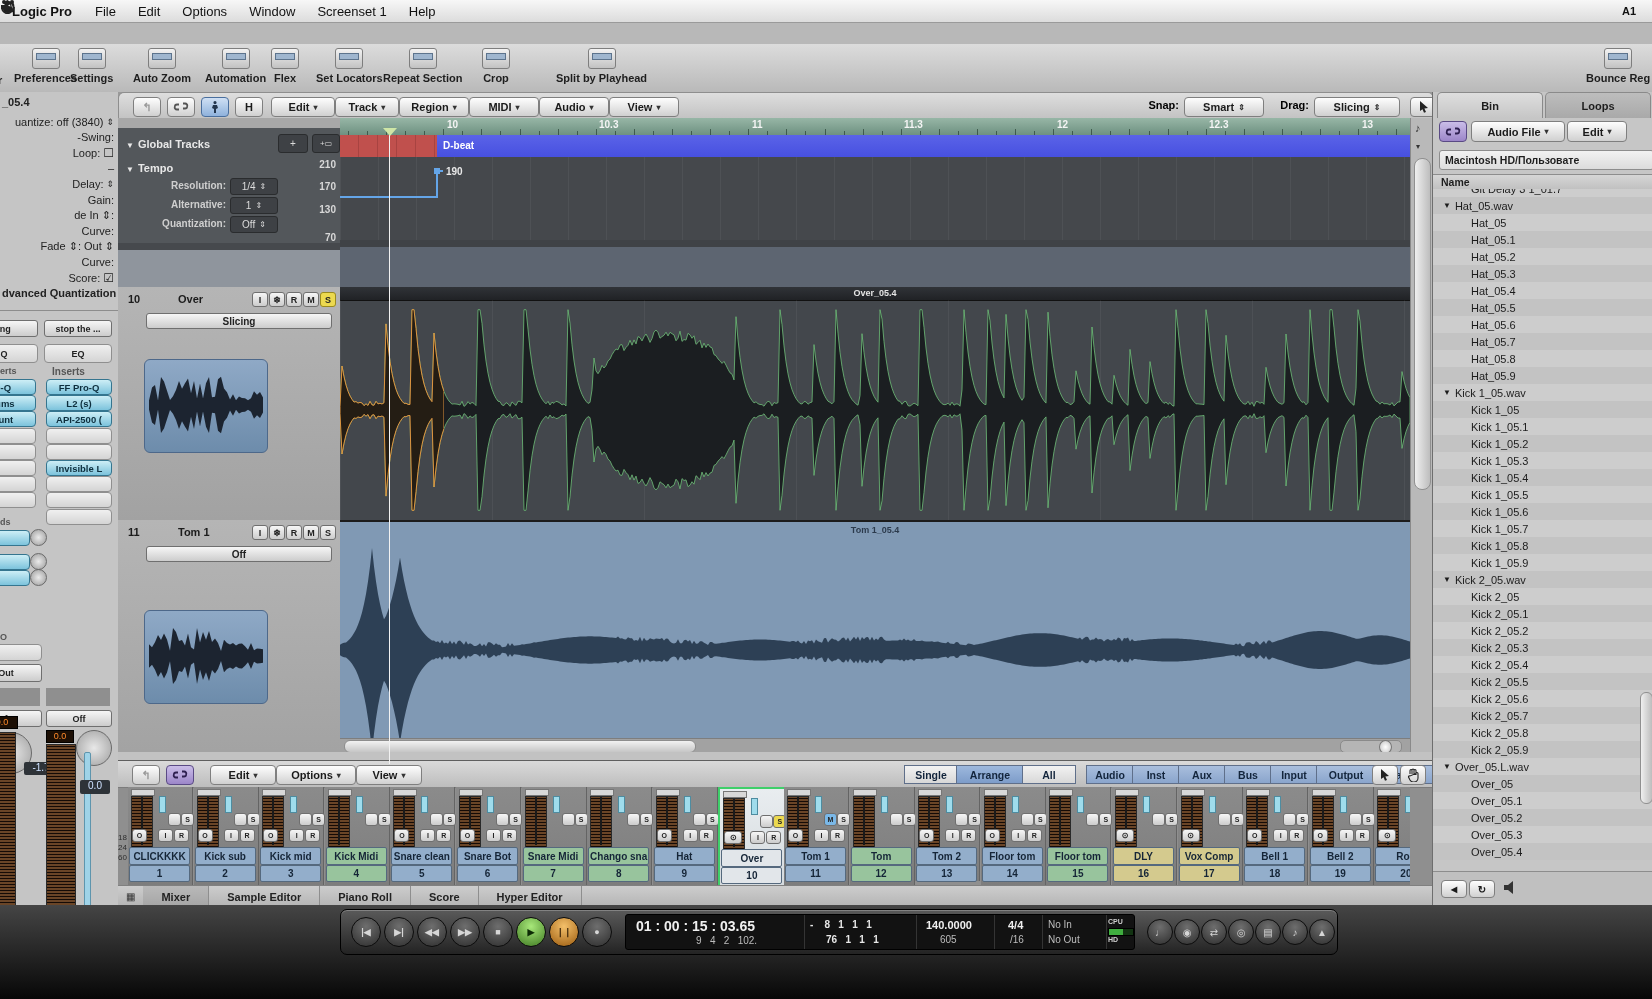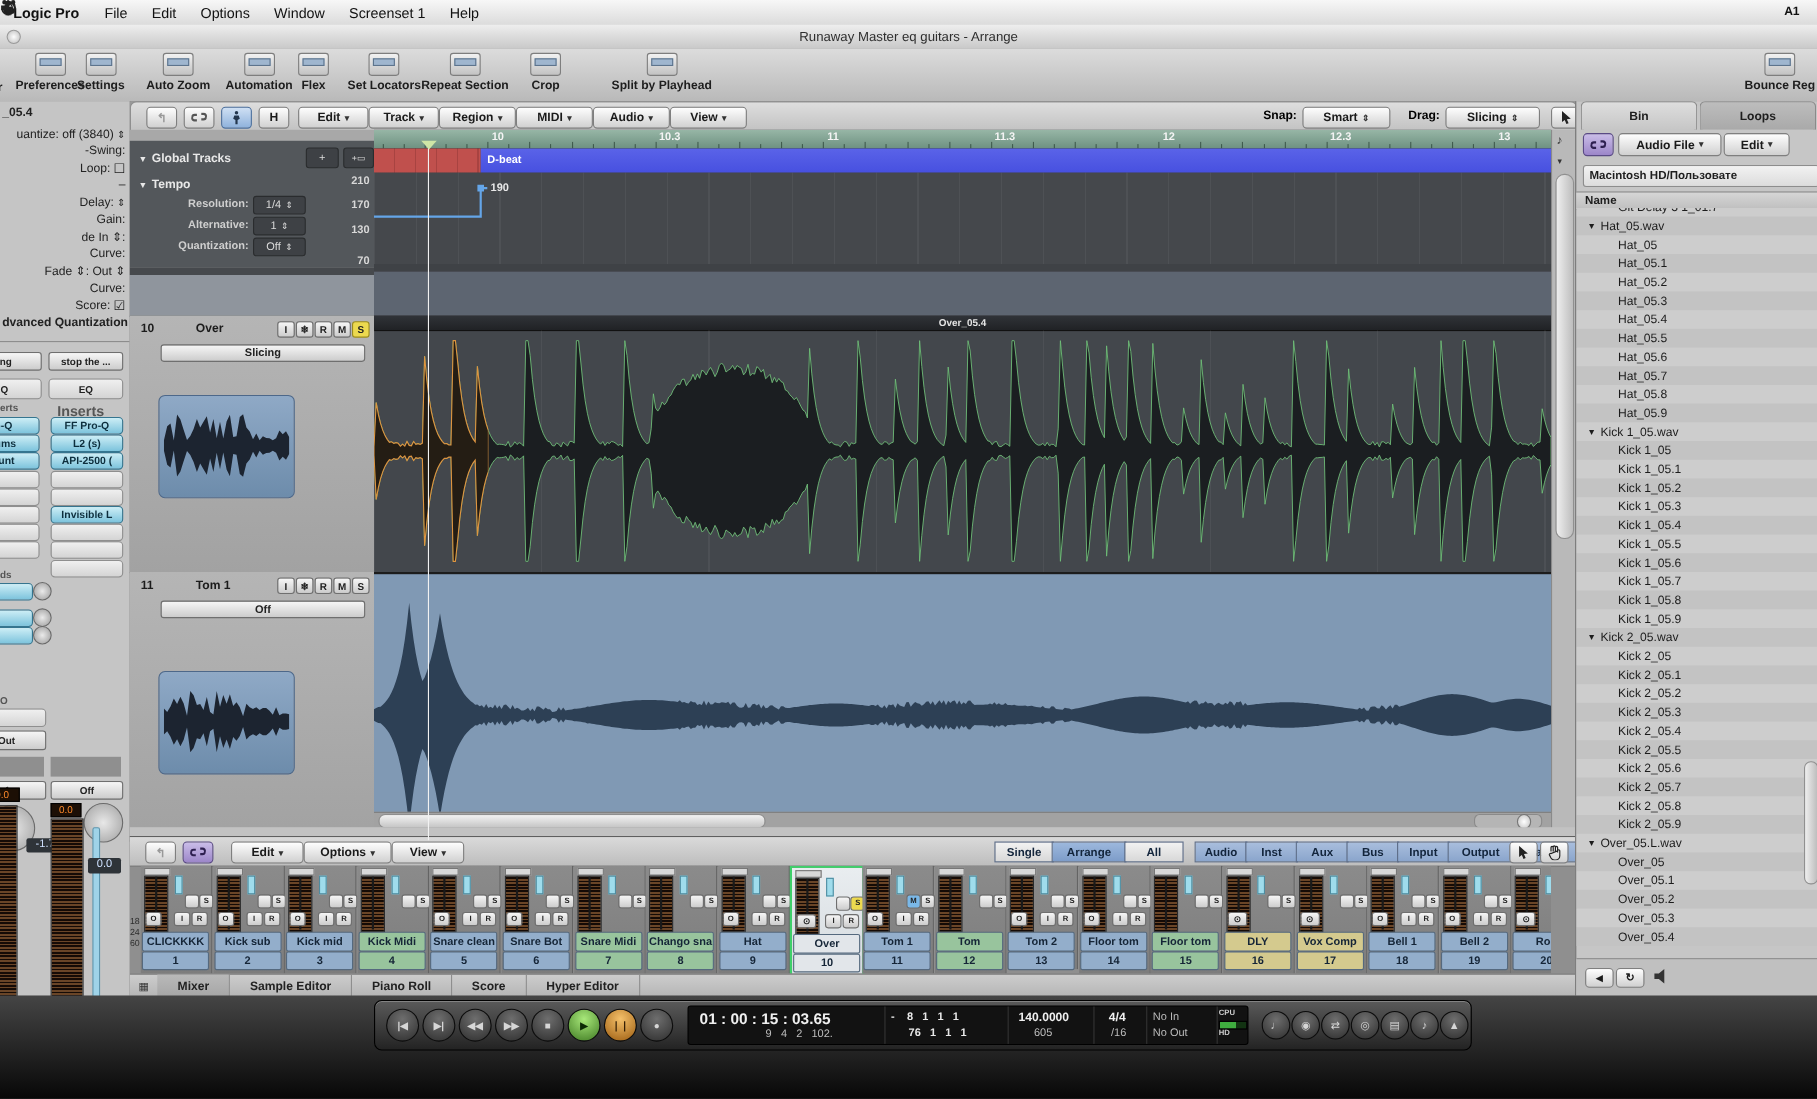--- a/index.html
+++ b/index.html
@@ -102,24 +102,20 @@
         <svg width="15" height="15" class="abs" style="left: 0px; top: 0px;">
           <path d="M7.5 1a6.5 6.5 0 1 1-6.4 7.7l1.6-.3A5 5 0 1 0 7.5 2.6V5L4 2.5 7.5 0z" fill="#222"></path>
           <path d="M7.2 4.5h1v3.4l2.4 1.4-.5.9-2.9-1.7z" fill="#222"></path>
         </svg>
         <svg width="17" height="14" class="abs" style="left: 0px; top: 0px;">
           <path d="M1 5h3l4-4v12L4 9H1z" fill="#222"></path>
           <path d="M10 4c1.5 1.5 1.5 4.5 0 6M12 2c2.5 2.5 2.5 7.5 0 10" fill="none" stroke="#222" stroke-width="1.3"></path>
         </svg>
       </div>
     </div>
-  <div id="titlebar" class="abs" style="left:0;top:22px;width:1652px;height:22px">
-    <span class="proxy"></span>
-    <span>Runaway Master eq guitars - Arrange</span>
-  </div>
   <div id="toolbar" class="abs" style="left:0;top:44px;width:1652px;height:48px">
       <div class="tbitem abs" style="left: -2px; top: 30px;">r</div>
       <div class="tbitem" style="left: 14px;">
         <div class="tbicon">
           <div class=""></div>
           <i></i>
         </div>
         <div>Preferences</div>
       </div>
       <div class="tbitem" style="left: 70px;">
@@ -250,21 +246,21 @@
       <div class="slot abs" style="left: -30px; top: 552px; width: 70px; height: 15px;"></div>
       <div class="tinybtn abs" style="left: -30px; top: 572px; width: 70px; height: 16px;">Out</div>
       <div class="abs" style="left: -30px; top: 596px; width: 70px; height: 18px; background: rgb(143, 143, 143);"></div>
       <div class="tinybtn abs" style="left: -30px; top: 618px; width: 70px; height: 15px;">f</div>
       <div class="abs" style="left: -10px; top: 640px; width: 40px; height: 40px; border-radius: 50%; background: radial-gradient(rgb(232, 232, 232), rgb(159, 159, 159)); border: 1px solid rgb(106, 106, 106);"></div>
       <div class="abs" style="left: -14px; top: 624px; width: 30px; height: 11px; background: rgb(28, 15, 5); color: rgb(255, 138, 42); font-size: 9px; text-align: center; border: 1px solid rgb(0, 0, 0);">0.0</div>
       <div class="abs" style="left: 24px; top: 670px; width: 34px; height: 13px; background: rgb(46, 51, 56); color: rgb(207, 226, 255); font-size: 10px; text-align: center; border-radius: 2px;">-1.7</div>
       <div class="meter abs" style="left: -20px; top: 640px; width: 34px; height: 230px;"></div>
       <div class="tinybtn abs" style="left: 44px; top: 228px; width: 66px; height: 15px;">stop the ...</div>
       <div class="slot tinybtn abs" style="left: 44px; top: 252px; width: 66px; height: 17px;">EQ</div>
-      <div class="abs" style="left: 52px; top: 274px; width: 50px; height: 10px; font-size: 13px; font-weight: bold; color: rgb(85, 85, 85);">Inserts</div>
+      <div class="abs" style="left: 52px; top: 274px; width: 50px; height: 10px; font-size: 10px; font-weight: bold; color: rgb(85, 85, 85);">Inserts</div>
       <div class="cyan abs" style="left: 46px; top: 287px; width: 64px; height: 14px;">FF Pro-Q</div>
       <div class="cyan abs" style="left: 46px; top: 303.2px; width: 64px; height: 14px;">L2 (s)</div>
       <div class="cyan abs" style="left: 46px; top: 319.4px; width: 64px; height: 14px;">API-2500 (</div>
       <div class="slot abs" style="left: 46px; top: 335.6px; width: 64px; height: 14px;"></div>
       <div class="slot abs" style="left: 46px; top: 351.8px; width: 64px; height: 14px;"></div>
       <div class="cyan abs" style="left: 46px; top: 368px; width: 64px; height: 14px;">Invisible L</div>
       <div class="slot abs" style="left: 46px; top: 384.2px; width: 64px; height: 14px;"></div>
       <div class="slot abs" style="left: 46px; top: 400.4px; width: 64px; height: 14px;"></div>
       <div class="slot abs" style="left: 46px; top: 416.6px; width: 64px; height: 14px;"></div>
       <div class="abs" style="left: 46px; top: 596px; width: 64px; height: 18px; background: rgb(143, 143, 143);"></div>
@@ -489,20 +485,21 @@
           <div class="abs" style="left: 0px; top: 0px; width: 1070px; height: 13px; background: linear-gradient(rgb(48, 51, 56), rgb(32, 34, 37)); color: rgb(228, 228, 228); font-size: 9px; font-weight: bold; text-align: center; line-height: 13px; border-bottom: 1px solid rgb(17, 17, 17);">Over_05.4</div>
           <div class="abs" style="left: 0px; top: 13px; width: 1070px; height: 220px; background: repeating-linear-gradient(to right, rgba(255, 255, 255, 0.05) 0px, rgba(255, 255, 255, 0.05) 1px, transparent 1px, transparent 152px);"></div>
           <svg width="1070" height="220" class="abs" style="left: 0px; top: 13px;">
             <path d="M0 110L0 106.4L2 66.0L4 76.9L6 85.1L8 91.3L10 96.0L12 99.4L14 102.1L16 101.6L18 103.1L20 102.4L22 103.0L24 105.7L26 103.8L28 105.5L30 101.3L32 104.9L34 105.3L36 101.3L38 103.9L40 103.3L42 104.0L44 102.8L46 23.9L48 45.3L50 61.4L52 73.5L54 82.5L56 89.4L58 94.5L60 98.3L62 101.2L64 103.4L66 103.3L68 104.4L70 104.5L72 9.7L74 9.7L76 28.4L78 48.7L80 63.9L82 75.4L84 84.0L86 90.4L88 95.3L90 99.0L92 101.7L94 33.0L96 52.1L98 66.5L100 77.3L102 85.4L104 91.5L106 96.1L108 99.6L110 102.2L112 104.1L114 103.8L116 104.0L118 104.3L120 105.0L122 101.3L124 106.4L126 104.8L128 101.6L130 104.1L132 102.4L134 103.4L136 105.6L138 9.7L140 9.7L142 23.4L144 44.9L146 61.1L148 73.2L150 82.4L152 89.2L154 94.4L156 98.3L158 101.2L160 101.7L162 105.0L164 105.5L166 102.6L168 103.8L170 106.3L172 101.9L174 103.8L176 105.4L178 101.3L180 101.3L182 102.8L184 9.7L186 9.7L188 29.1L190 49.2L192 64.3L194 75.7L196 84.2L198 90.6L200 95.4L202 99.1L204 101.8L206 103.8L208 101.4L210 105.0L212 102.2L214 103.3L216 101.3L218 101.9L220 103.1L222 104.9L224 103.9L226 106.0L228 9.7L230 23.2L232 44.8L234 61.0L236 73.2L238 82.3L240 89.2L242 94.4L244 98.3L246 101.2L248 103.4L250 102.4L252 89.8L254 58.0L256 70.9L258 73.7L260 70.5L262 65.4L264 68.0L266 65.6L268 60.9L270 59.1L272 54.7L274 51.5L276 49.0L278 49.8L280 45.0L282 44.6L284 50.6L286 47.4L288 45.3L290 40.3L292 45.2L294 39.9L296 43.9L298 36.6L300 37.6L302 40.9L304 36.8L306 34.0L308 37.7L310 42.4L312 38.6L314 32.1L316 30.0L318 32.4L320 38.2L322 36.6L324 35.3L326 32.2L328 35.9L330 32.3L332 33.7L334 34.9L336 40.8L338 38.2L340 31.2L342 41.4L344 39.5L346 40.1L348 33.3L350 34.9L352 38.3L354 35.8L356 44.3L358 42.5L360 40.3L362 47.9L364 43.1L366 47.4L368 44.0L370 46.9L372 47.8L374 54.6L376 55.6L378 58.9L380 60.8L382 63.4L384 61.4L386 65.1L388 69.2L390 72.8L392 74.2L394 79.9L396 16.7L398 39.9L400 57.3L402 70.4L404 80.2L406 87.6L408 93.2L410 97.4L412 100.5L414 102.9L416 101.8L418 103.7L420 104.5L422 104.6L424 106.2L426 103.2L428 101.3L430 102.1L432 105.8L434 102.5L436 103.4L438 102.7L440 9.7L442 24.7L444 45.9L446 61.8L448 73.8L450 82.8L452 89.6L454 94.6L456 98.5L458 101.3L460 103.5L462 104.0L464 101.6L466 101.8L468 104.2L470 102.7L472 102.0L474 44.6L476 60.9L478 73.1L480 82.3L482 89.2L484 94.3L486 98.2L488 101.2L490 102.3L492 103.8L494 101.5L496 9.7L498 33.2L500 52.3L502 66.6L504 77.4L506 85.5L508 91.6L510 96.2L512 99.6L514 101.8L516 103.9L518 105.2L520 95.5L522 33.7L524 52.7L526 66.9L528 77.6L530 85.7L532 91.7L534 96.3L536 99.7L538 102.2L540 9.7L542 19.1L544 41.7L546 58.7L548 71.4L550 81.0L552 88.2L554 93.6L556 97.7L558 100.8L560 101.3L562 104.3L564 101.8L566 101.3L568 105.6L570 106.1L572 104.6L574 103.2L576 104.1L578 105.7L580 9.7L582 9.7L584 27.5L586 48.0L588 63.4L590 75.0L592 83.7L594 90.2L596 95.1L598 98.8L600 101.6L602 103.7L604 104.7L606 104.5L608 103.1L610 105.3L612 102.1L614 105.2L616 103.9L618 104.1L620 106.2L622 89.9L624 9.7L626 32.8L628 52.0L630 66.4L632 77.2L634 85.4L636 91.5L638 96.1L640 99.5L642 102.1L644 104.1L646 104.6L648 9.7L650 20.8L652 43.0L654 59.6L656 72.1L658 81.5L660 88.6L662 93.9L664 97.9L666 14.4L668 38.1L670 56.0L672 69.4L674 79.5L676 87.1L678 92.8L680 97.1L682 100.3L684 97.2L686 9.7L688 19.4L690 41.9L692 58.8L694 71.6L696 81.1L698 88.3L700 93.7L702 97.7L704 100.8L706 103.1L708 12.2L710 36.5L712 54.8L714 68.5L716 78.8L718 86.6L720 92.4L722 96.8L724 100.1L726 102.5L728 102.4L730 104.6L732 104.0L734 101.6L736 70.8L738 80.5L740 87.8L742 93.4L744 97.5L746 100.6L748 102.9L750 104.2L752 27.0L754 47.6L756 63.1L758 74.8L760 83.5L762 90.1L764 95.0L766 98.8L768 101.6L770 102.0L772 104.2L774 75.3L776 83.9L778 90.4L780 95.3L782 98.9L784 101.7L786 103.7L788 105.3L790 49.4L792 64.4L794 75.8L796 84.3L798 90.7L800 95.5L802 99.1L804 101.8L806 103.6L808 102.5L810 61.6L812 73.6L814 82.7L816 89.5L818 94.6L820 98.4L822 101.3L824 103.4L826 102.0L828 104.4L830 102.6L832 105.3L834 106.2L836 9.7L838 28.6L840 48.8L842 64.0L844 75.5L846 84.0L848 90.5L850 95.3L852 99.0L854 101.7L856 103.8L858 103.8L860 104.1L862 104.2L864 104.6L866 9.7L868 23.6L870 45.1L872 61.2L874 73.3L876 82.4L878 89.3L880 94.4L882 98.3L884 101.2L886 35.3L888 53.9L890 67.8L892 78.3L894 86.2L896 92.1L898 96.6L900 99.9L902 102.4L904 104.0L906 104.1L908 101.3L910 104.7L912 102.2L914 106.3L916 101.6L918 101.7L920 103.3L922 102.1L924 104.3L926 67.3L928 77.9L930 85.9L932 91.9L934 96.4L936 99.8L938 102.3L940 103.4L942 104.3L944 102.7L946 34.0L948 52.9L950 67.1L952 77.7L954 85.8L956 91.8L958 96.3L960 99.7L962 102.3L964 101.8L966 104.8L968 102.5L970 9.7L972 34.2L974 53.1L976 67.2L978 77.9L980 85.8L982 91.8L984 96.4L986 99.7L988 102.3L990 9.7L992 9.7L994 27.9L996 48.3L998 63.6L1000 75.2L1002 83.8L1004 90.3L1006 95.2L1008 98.9L1010 101.7L1012 103.7L1014 105.3L1016 88.3L1018 9.7L1020 21.3L1022 43.3L1024 59.9L1026 72.3L1028 81.7L1030 88.7L1032 94.0L1034 98.0L1036 101.0L1038 101.9L1040 104.2L1042 102.0L1044 103.8L1046 103.6L1048 103.9L1050 105.0L1052 102.5L1054 105.9L1056 104.0L1058 102.0L1060 101.9L1062 71.6L1064 81.1L1066 88.3L1068 93.7L1070 97.7L1070 122.3L1068 126.3L1066 131.7L1064 138.9L1062 148.4L1060 118.1L1058 118.0L1056 116.0L1054 114.1L1052 117.5L1050 115.0L1048 116.1L1046 116.4L1044 116.2L1042 118.0L1040 115.8L1038 118.1L1036 119.0L1034 122.0L1032 126.0L1030 131.3L1028 138.3L1026 147.7L1024 160.1L1022 176.7L1020 198.7L1018 210.3L1016 131.7L1014 114.7L1012 116.3L1010 118.3L1008 121.1L1006 124.8L1004 129.7L1002 136.2L1000 144.8L998 156.4L996 171.7L994 192.1L992 210.3L990 210.3L988 117.7L986 120.3L984 123.6L982 128.2L980 134.2L978 142.1L976 152.8L974 166.9L972 185.8L970 210.3L968 117.5L966 115.2L964 118.2L962 117.7L960 120.3L958 123.7L956 128.2L954 134.2L952 142.3L950 152.9L948 167.1L946 186.0L944 117.3L942 115.7L940 116.6L938 117.7L936 120.2L934 123.6L932 128.1L930 134.1L928 142.1L926 152.7L924 115.7L922 117.9L920 116.7L918 118.3L916 118.4L914 113.7L912 117.8L910 115.3L908 118.7L906 115.9L904 116.0L902 117.6L900 120.1L898 123.4L896 127.9L894 133.8L892 141.7L890 152.2L888 166.1L886 184.7L884 118.8L882 121.7L880 125.6L878 130.7L876 137.6L874 146.7L872 158.8L870 174.9L868 196.4L866 210.3L864 115.4L862 115.8L860 115.9L858 116.2L856 116.2L854 118.3L852 121.0L850 124.7L848 129.5L846 136.0L844 144.5L842 156.0L840 171.2L838 191.4L836 210.3L834 113.8L832 114.7L830 117.4L828 115.6L826 118.0L824 116.6L822 118.7L820 121.6L818 125.4L816 130.5L814 137.3L812 146.4L810 158.4L808 117.5L806 116.4L804 118.2L802 120.9L800 124.5L798 129.3L796 135.7L794 144.2L792 155.6L790 170.6L788 114.7L786 116.3L784 118.3L782 121.1L780 124.7L778 129.6L776 136.1L774 144.7L772 115.8L770 118.0L768 118.4L766 121.2L764 125.0L762 129.9L760 136.5L758 145.2L756 156.9L754 172.4L752 193.0L750 115.8L748 117.1L746 119.4L744 122.5L742 126.6L740 132.2L738 139.5L736 149.2L734 118.4L732 116.0L730 115.4L728 117.6L726 117.5L724 119.9L722 123.2L720 127.6L718 133.4L716 141.2L714 151.5L712 165.2L710 183.5L708 207.8L706 116.9L704 119.2L702 122.3L700 126.3L698 131.7L696 138.9L694 148.4L692 161.2L690 178.1L688 200.6L686 210.3L684 122.8L682 119.7L680 122.9L678 127.2L676 132.9L674 140.5L672 150.6L670 164.0L668 181.9L666 205.6L664 122.1L662 126.1L660 131.4L658 138.5L656 147.9L654 160.4L652 177.0L650 199.2L648 210.3L646 115.4L644 115.9L642 117.9L640 120.5L638 123.9L636 128.5L634 134.6L632 142.8L630 153.6L628 168.0L626 187.2L624 210.3L622 130.1L620 113.8L618 115.9L616 116.1L614 114.8L612 117.9L610 114.7L608 116.9L606 115.5L604 115.3L602 116.3L600 118.4L598 121.2L596 124.9L594 129.8L592 136.3L590 145.0L588 156.6L586 172.0L584 192.5L582 210.3L580 210.3L578 114.3L576 115.9L574 116.8L572 115.4L570 113.9L568 114.4L566 118.7L564 118.2L562 115.7L560 118.7L558 119.2L556 122.3L554 126.4L552 131.8L550 139.0L548 148.6L546 161.3L544 178.3L542 200.9L540 210.3L538 117.8L536 120.3L534 123.7L532 128.3L530 134.3L528 142.4L526 153.1L524 167.3L522 186.3L520 124.5L518 114.8L516 116.1L514 118.2L512 120.4L510 123.8L508 128.4L506 134.5L504 142.6L502 153.4L500 167.7L498 186.8L496 210.3L494 118.5L492 116.2L490 117.7L488 118.8L486 121.8L484 125.7L482 130.8L480 137.7L478 146.9L476 159.1L474 175.4L472 118.0L470 117.3L468 115.8L466 118.2L464 118.4L462 116.0L460 116.5L458 118.7L456 121.5L454 125.4L452 130.4L450 137.2L448 146.2L446 158.2L444 174.1L442 195.3L440 210.3L438 117.3L436 116.6L434 117.5L432 114.2L430 117.9L428 118.7L426 116.8L424 113.8L422 115.4L420 115.5L418 116.3L416 118.2L414 117.1L412 119.5L410 122.6L408 126.8L406 132.4L404 139.8L402 149.6L400 162.7L398 180.1L396 203.3L394 140.1L392 145.8L390 147.2L388 150.8L386 154.9L384 158.6L382 156.6L380 159.2L378 161.1L376 164.4L374 165.4L372 172.2L370 173.1L368 176.0L366 172.6L364 176.9L362 172.1L360 179.7L358 177.5L356 175.7L354 184.2L352 181.7L350 185.1L348 186.7L346 179.9L344 180.5L342 178.6L340 188.8L338 181.8L336 179.2L334 185.1L332 186.3L330 187.7L328 184.1L326 187.8L324 184.7L322 183.4L320 181.8L318 187.6L316 190.0L314 187.9L312 181.4L310 177.6L308 182.3L306 186.0L304 183.2L302 179.1L300 182.4L298 183.4L296 176.1L294 180.1L292 174.8L290 179.7L288 174.7L286 172.6L284 169.4L282 175.4L280 175.0L278 170.2L276 171.0L274 168.5L272 165.3L270 160.9L268 159.1L266 154.4L264 152.0L262 154.6L260 149.5L258 146.3L256 149.1L254 162.0L252 130.2L250 117.6L248 116.6L246 118.8L244 121.7L242 125.6L240 130.8L238 137.7L236 146.8L234 159.0L232 175.2L230 196.8L228 210.3L226 114.0L224 116.1L222 115.1L220 116.9L218 118.1L216 118.7L214 116.7L212 117.8L210 115.0L208 118.6L206 116.2L204 118.2L202 120.9L200 124.6L198 129.4L196 135.8L194 144.3L192 155.7L190 170.8L188 190.9L186 210.3L184 210.3L182 117.2L180 118.7L178 118.7L176 114.6L174 116.2L172 118.1L170 113.7L168 116.2L166 117.4L164 114.5L162 115.0L160 118.3L158 118.8L156 121.7L154 125.6L152 130.8L150 137.6L148 146.8L146 158.9L144 175.1L142 196.6L140 210.3L138 210.3L136 114.4L134 116.6L132 117.6L130 115.9L128 118.4L126 115.2L124 113.6L122 118.7L120 115.0L118 115.7L116 116.0L114 116.2L112 115.9L110 117.8L108 120.4L106 123.9L104 128.5L102 134.6L100 142.7L98 153.5L96 167.9L94 187.0L92 118.3L90 121.0L88 124.7L86 129.6L84 136.0L82 144.6L80 156.1L78 171.3L76 191.6L74 210.3L72 210.3L70 115.5L68 115.6L66 116.7L64 116.6L62 118.8L60 121.7L58 125.5L56 130.6L54 137.5L52 146.5L50 158.6L48 174.7L46 196.1L44 117.2L42 116.0L40 116.7L38 116.1L36 118.7L34 114.7L32 115.1L30 118.7L28 114.5L26 116.2L24 114.3L22 117.0L20 117.6L18 116.9L16 118.4L14 117.9L12 120.6L10 124.0L8 128.7L6 134.9L4 143.1L2 154.0L0 113.6Z" fill="#1b1e21" stroke="#6fbf79" stroke-width="0.8"></path>
           </svg>
           <svg width="104" height="220" class="abs" style="left: 0px; top: 13px;">
             <path d="M0 110L0 106.4L2 66.0L4 76.9L6 85.1L8 91.3L10 96.0L12 99.4L14 102.1L16 101.6L18 103.1L20 102.4L22 103.0L24 105.7L26 103.8L28 105.5L30 101.3L32 104.9L34 105.3L36 101.3L38 103.9L40 103.3L42 104.0L44 102.8L46 23.9L48 45.3L50 61.4L52 73.5L54 82.5L56 89.4L58 94.5L60 98.3L62 101.2L64 103.4L66 103.3L68 104.4L70 104.5L72 9.7L74 9.7L76 28.4L78 48.7L80 63.9L82 75.4L84 84.0L86 90.4L88 95.3L90 99.0L92 101.7L94 33.0L96 52.1L98 66.5L100 77.3L102 85.4L104 91.5L104 128.5L102 134.6L100 142.7L98 153.5L96 167.9L94 187.0L92 118.3L90 121.0L88 124.7L86 129.6L84 136.0L82 144.6L80 156.1L78 171.3L76 191.6L74 210.3L72 210.3L70 115.5L68 115.6L66 116.7L64 116.6L62 118.8L60 121.7L58 125.5L56 130.6L54 137.5L52 146.5L50 158.6L48 174.7L46 196.1L44 117.2L42 116.0L40 116.7L38 116.1L36 118.7L34 114.7L32 115.1L30 118.7L28 114.5L26 116.2L24 114.3L22 117.0L20 117.6L18 116.9L16 118.4L14 117.9L12 120.6L10 124.0L8 128.7L6 134.9L4 143.1L2 154.0L0 113.6Z" fill="#241d14" stroke="#de9440" stroke-width="1"></path>
           </svg>
         </div>
         <div class="abs" style="left: 0px; top: 402px; width: 1070px; height: 244px; background: rgb(128, 153, 180); border-top: 2px solid rgb(28, 28, 28);">
+          <div class="abs" style="left: 0px; top: 3px; width: 1070px; height: 12px; color: rgb(43, 58, 76); font-size: 9px; font-weight: bold; text-align: center;">Tom 1_05.4</div>
           <svg width="1070" height="224" class="abs" style="left: 0px; top: 16px;">
             <path d="M0 112L0 106.7L2 105.6L4 104.7L6 104.4L8 102.7L10 100.7L12 98.2L14 95.1L16 91.4L18 86.8L20 81.2L22 74.4L24 66.1L26 56.0L28 43.5L30 28.4L32 9.9L34 28.4L36 43.5L38 56.0L40 66.1L42 74.4L44 81.2L46 77.9L48 72.7L50 66.6L52 59.7L54 51.6L56 42.4L58 31.7L60 19.4L62 31.7L64 42.4L66 51.6L68 59.7L70 66.6L72 72.7L74 77.9L76 82.5L78 86.4L80 89.8L82 92.8L84 95.3L86 97.5L88 99.5L90 100.9L92 102.6L94 102.4L96 104.0L98 103.2L100 105.3L102 102.1L104 105.6L106 104.5L108 105.8L110 102.4L112 106.1L114 103.4L116 106.6L118 102.9L120 102.5L122 104.4L124 106.7L126 102.9L128 106.6L130 105.3L132 106.3L134 107.9L136 107.9L138 107.0L140 105.3L142 108.3L144 106.0L146 108.5L148 104.3L150 104.2L152 105.6L154 107.3L156 105.2L158 106.7L160 106.8L162 109.2L164 109.0L166 108.4L168 104.9L170 107.9L172 105.2L174 107.8L176 107.5L178 107.2L180 107.0L182 106.3L184 106.4L186 106.1L188 105.8L190 105.4L192 105.1L194 104.3L196 104.5L198 104.1L200 103.8L202 103.4L204 103.1L206 102.8L208 102.5L210 102.1L212 101.8L214 101.5L216 101.2L218 100.9L220 100.6L222 100.3L224 100.1L226 99.8L228 99.6L230 99.4L232 99.2L234 99.0L236 98.9L238 98.7L240 98.6L242 98.5L244 98.4L246 98.4L248 98.3L250 98.3L252 98.3L254 98.4L256 98.4L258 98.5L260 98.6L262 98.7L264 98.9L266 99.0L268 99.2L270 99.4L272 99.6L274 99.8L276 100.1L278 98.6L280 100.6L282 100.2L284 101.2L286 101.5L288 99.3L290 100.3L292 100.3L294 102.8L296 101.9L298 102.8L300 98.8L302 103.4L304 99.8L306 102.4L308 102.3L310 100.3L312 101.0L314 101.4L316 100.4L318 100.7L320 101.1L322 99.9L324 102.6L326 100.6L328 100.7L330 103.6L332 105.1L334 105.5L336 104.7L338 101.2L340 105.3L342 105.2L344 102.2L346 101.7L348 103.4L350 102.0L352 106.1L354 102.8L356 105.8L358 105.5L360 103.3L362 103.2L364 104.7L366 105.8L368 107.0L370 104.1L372 104.1L374 105.5L376 105.7L378 105.6L380 105.2L382 104.7L384 104.7L386 104.4L388 104.1L390 103.8L392 103.5L394 103.3L396 103.0L398 102.8L400 102.6L402 102.4L404 102.2L406 102.0L408 101.9L410 101.8L412 101.7L414 101.6L416 101.5L418 101.5L420 101.5L422 101.5L424 101.5L426 101.6L428 101.7L430 101.8L432 101.9L434 102.0L436 102.2L438 102.4L440 102.6L442 102.8L444 103.0L446 103.3L448 103.5L450 103.8L452 103.0L454 102.9L456 103.9L458 102.5L460 104.8L462 105.6L464 103.1L466 106.1L468 102.4L470 103.2L472 102.3L474 105.6L476 101.4L478 103.3L480 104.0L482 104.8L484 100.3L486 100.1L488 104.4L490 101.9L492 100.2L494 101.4L496 101.8L498 103.5L500 102.2L502 99.9L504 99.5L506 102.5L508 99.5L510 103.4L512 101.2L514 98.7L516 101.6L518 98.6L520 103.1L522 99.1L524 101.2L526 99.2L528 98.9L530 102.5L532 98.8L534 102.4L536 100.5L538 102.1L540 99.1L542 98.8L544 101.4L546 102.8L548 102.7L550 102.7L552 102.6L554 102.6L556 102.5L558 102.5L560 101.6L562 102.5L564 100.5L566 102.6L568 101.4L570 102.7L572 102.7L574 101.1L576 102.9L578 103.0L580 103.1L582 102.6L584 103.3L586 103.5L588 103.6L590 103.5L592 103.3L594 104.1L596 103.8L598 103.5L600 104.3L602 104.8L604 105.0L606 105.2L608 103.8L610 105.6L612 105.8L614 106.0L616 104.1L618 104.2L620 106.6L622 106.8L624 107.0L626 107.2L628 105.5L630 105.8L632 106.2L634 106.9L636 106.6L638 106.2L640 105.8L642 105.4L644 105.0L646 104.5L648 104.1L650 103.6L652 103.1L654 102.6L656 102.2L658 101.7L660 101.2L662 100.7L664 100.2L666 99.8L668 99.3L670 98.9L672 98.5L674 98.0L676 97.6L678 97.3L680 96.9L682 96.6L684 96.3L686 96.0L688 95.8L690 95.6L692 95.5L694 95.3L696 95.2L698 95.2L700 95.2L702 95.2L704 95.2L706 95.3L708 95.5L710 95.6L712 95.8L714 96.0L716 96.3L718 96.6L720 96.9L722 97.3L724 97.6L726 98.0L728 98.5L730 98.9L732 99.3L734 99.8L736 100.2L738 100.7L740 99.6L742 101.7L744 99.9L746 98.8L748 99.1L750 102.6L752 101.4L754 101.4L756 99.5L758 101.5L760 101.0L762 101.4L764 103.6L766 101.8L768 100.9L770 102.2L772 102.6L774 100.9L776 102.2L778 99.5L780 100.3L782 103.6L784 100.1L786 100.4L788 99.6L790 103.6L792 101.0L794 103.1L796 102.9L798 102.6L800 102.4L802 102.1L804 101.9L806 101.7L808 101.5L810 101.3L812 101.2L814 101.0L816 100.9L818 100.8L820 100.7L822 100.6L824 100.5L826 100.5L828 100.4L830 100.4L832 100.4L834 100.5L836 100.5L838 100.6L840 100.7L842 100.8L844 100.9L846 101.0L848 101.2L850 101.3L852 101.5L854 101.7L856 101.9L858 102.1L860 102.4L862 102.6L864 102.9L866 103.1L868 103.4L870 103.6L872 103.9L874 104.2L876 104.5L878 104.8L880 105.0L882 105.3L884 105.6L886 105.9L888 106.2L890 106.4L892 106.7L894 107.0L896 105.5L898 106.8L900 105.2L902 108.0L904 108.2L906 104.7L908 104.3L910 104.3L912 105.9L914 106.2L916 103.1L918 104.4L920 107.0L922 104.8L924 103.1L926 106.0L928 102.6L930 102.6L932 104.5L934 103.9L936 103.3L938 102.6L940 102.0L942 101.4L944 100.7L946 100.1L948 99.4L950 98.8L952 98.2L954 97.5L956 96.9L958 96.4L960 95.9L962 95.4L964 94.9L966 94.5L968 94.1L970 93.8L972 93.5L974 93.3L976 93.2L978 93.1L980 93.0L982 93.1L984 93.2L986 93.3L988 93.5L990 93.8L992 94.1L994 94.5L996 94.9L998 95.4L1000 95.9L1002 96.4L1004 96.9L1006 97.5L1008 98.2L1010 98.8L1012 99.4L1014 100.1L1016 100.7L1018 100.7L1020 100.5L1022 100.0L1024 99.4L1026 99.0L1028 98.5L1030 98.2L1032 97.8L1034 97.6L1036 97.4L1038 97.3L1040 97.3L1042 97.3L1044 97.4L1046 97.6L1048 97.8L1050 98.2L1052 98.5L1054 99.0L1056 99.4L1058 100.0L1060 100.5L1062 101.1L1064 101.7L1066 102.3L1068 103.0L1070 103.6L1070 120.4L1068 121.0L1066 121.7L1064 122.3L1062 122.9L1060 123.5L1058 124.0L1056 124.6L1054 125.0L1052 125.5L1050 125.8L1048 126.2L1046 126.4L1044 126.6L1042 126.7L1040 126.7L1038 126.7L1036 126.6L1034 126.4L1032 126.2L1030 125.8L1028 125.5L1026 125.0L1024 124.6L1022 124.0L1020 123.5L1018 123.3L1016 123.3L1014 123.9L1012 124.6L1010 125.2L1008 125.8L1006 126.5L1004 127.1L1002 127.6L1000 128.1L998 128.6L996 129.1L994 129.5L992 129.9L990 130.2L988 130.5L986 130.7L984 130.8L982 130.9L980 131.0L978 130.9L976 130.8L974 130.7L972 130.5L970 130.2L968 129.9L966 129.5L964 129.1L962 128.6L960 128.1L958 127.6L956 127.1L954 126.5L952 125.8L950 125.2L948 124.6L946 123.9L944 123.3L942 122.6L940 122.0L938 121.4L936 120.7L934 120.1L932 119.5L930 121.4L928 121.4L926 118.0L924 120.9L922 119.2L920 117.0L918 119.6L916 120.9L914 117.8L912 118.1L910 119.7L908 119.7L906 119.3L904 115.8L902 116.0L900 118.8L898 117.2L896 118.5L894 117.0L892 117.3L890 117.6L888 117.8L886 118.1L884 118.4L882 118.7L880 119.0L878 119.2L876 119.5L874 119.8L872 120.1L870 120.4L868 120.6L866 120.9L864 121.1L862 121.4L860 121.6L858 121.9L856 122.1L854 122.3L852 122.5L850 122.7L848 122.8L846 123.0L844 123.1L842 123.2L840 123.3L838 123.4L836 123.5L834 123.5L832 123.6L830 123.6L828 123.6L826 123.5L824 123.5L822 123.4L820 123.3L818 123.2L816 123.1L814 123.0L812 122.8L810 122.7L808 122.5L806 122.3L804 122.1L802 121.9L800 121.6L798 121.4L796 121.1L794 120.9L792 123.0L790 120.4L788 124.4L786 123.6L784 123.9L782 120.4L780 123.7L778 124.5L776 121.8L774 123.1L772 121.4L770 121.8L768 123.1L766 122.2L764 120.4L762 122.6L760 123.0L758 122.5L756 124.5L754 122.6L752 122.6L750 121.4L748 124.9L746 125.2L744 124.1L742 122.3L740 124.4L738 123.3L736 123.8L734 124.2L732 124.7L730 125.1L728 125.5L726 126.0L724 126.4L722 126.7L720 127.1L718 127.4L716 127.7L714 128.0L712 128.2L710 128.4L708 128.5L706 128.7L704 128.8L702 128.8L700 128.8L698 128.8L696 128.8L694 128.7L692 128.5L690 128.4L688 128.2L686 128.0L684 127.7L682 127.4L680 127.1L678 126.7L676 126.4L674 126.0L672 125.5L670 125.1L668 124.7L666 124.2L664 123.8L662 123.3L660 122.8L658 122.3L656 121.8L654 121.4L652 120.9L650 120.4L648 119.9L646 119.5L644 119.0L642 118.6L640 118.2L638 117.8L636 117.4L634 117.1L632 117.8L630 118.2L628 118.5L626 116.8L624 117.0L622 117.2L620 117.4L618 119.8L616 119.9L614 118.0L612 118.2L610 118.4L608 120.2L606 118.8L604 119.0L602 119.2L600 119.7L598 120.5L596 120.2L594 119.9L592 120.7L590 120.5L588 120.4L586 120.5L584 120.7L582 121.4L580 120.9L578 121.0L576 121.1L574 122.9L572 121.3L570 121.3L568 122.6L566 121.4L564 123.5L562 121.5L560 122.4L558 121.5L556 121.5L554 121.4L552 121.4L550 121.3L548 121.3L546 121.2L544 122.6L542 125.2L540 124.9L538 121.9L536 123.5L534 121.6L532 125.2L530 121.5L528 125.1L526 124.8L524 122.8L522 124.9L520 120.9L518 125.4L516 122.4L514 125.3L512 122.8L510 120.6L508 124.5L506 121.5L504 124.5L502 124.1L500 121.8L498 120.5L496 122.2L494 122.6L492 123.8L490 122.1L488 119.6L486 123.9L484 123.7L482 119.2L480 120.0L478 120.7L476 122.6L474 118.4L472 121.7L470 120.8L468 121.6L466 117.9L464 120.9L462 118.4L460 119.2L458 121.5L456 120.1L454 121.1L452 121.0L450 120.2L448 120.5L446 120.7L444 121.0L442 121.2L440 121.4L438 121.6L436 121.8L434 122.0L432 122.1L430 122.2L428 122.3L426 122.4L424 122.5L422 122.5L420 122.5L418 122.5L416 122.5L414 122.4L412 122.3L410 122.2L408 122.1L406 122.0L404 121.8L402 121.6L400 121.4L398 121.2L396 121.0L394 120.7L392 120.5L390 120.2L388 119.9L386 119.6L384 119.3L382 119.3L380 118.8L378 118.4L376 118.3L374 118.5L372 119.9L370 119.9L368 117.0L366 118.2L364 119.3L362 120.8L360 120.7L358 118.5L356 118.2L354 121.2L352 117.9L350 122.0L348 120.6L346 122.3L344 121.8L342 118.8L340 118.7L338 122.8L336 119.3L334 118.5L332 118.9L330 120.4L328 123.3L326 123.4L324 121.4L322 124.1L320 122.9L318 123.3L316 123.6L314 122.6L312 123.0L310 123.7L308 121.7L306 121.6L304 124.2L302 120.6L300 125.2L298 121.2L296 122.1L294 121.2L292 123.7L290 123.7L288 124.7L286 122.5L284 122.8L282 123.8L280 123.4L278 125.4L276 123.9L274 124.2L272 124.4L270 124.6L268 124.8L266 125.0L264 125.1L262 125.3L260 125.4L258 125.5L256 125.6L254 125.6L252 125.7L250 125.7L248 125.7L246 125.6L244 125.6L242 125.5L240 125.4L238 125.3L236 125.1L234 125.0L232 124.8L230 124.6L228 124.4L226 124.2L224 123.9L222 123.7L220 123.4L218 123.1L216 122.8L214 122.5L212 122.2L210 121.9L208 121.5L206 121.2L204 120.9L202 120.6L200 120.2L198 119.9L196 119.5L194 119.7L192 118.9L190 118.6L188 118.2L186 117.9L184 117.6L182 117.7L180 117.0L178 116.8L176 116.5L174 116.2L172 118.8L170 116.1L168 119.1L166 115.6L164 115.0L162 114.8L160 117.2L158 117.3L156 118.8L154 116.7L152 118.4L150 119.8L148 119.7L146 115.5L144 118.0L142 115.7L140 118.7L138 117.0L136 116.1L134 116.1L132 117.7L130 118.7L128 117.4L126 121.1L124 117.3L122 119.6L120 121.5L118 121.1L116 117.4L114 120.6L112 117.9L110 121.6L108 118.2L106 119.5L104 118.4L102 121.9L100 118.7L98 120.8L96 120.0L94 121.6L92 121.4L90 123.1L88 124.5L86 126.5L84 128.7L82 131.2L80 134.2L78 137.6L76 141.5L74 146.1L72 151.3L70 157.4L68 164.3L66 172.4L64 181.6L62 192.3L60 204.6L58 192.3L56 181.6L54 172.4L52 164.3L50 157.4L48 151.3L46 146.1L44 142.8L42 149.6L40 157.9L38 168.0L36 180.5L34 195.6L32 214.1L30 195.6L28 180.5L26 168.0L24 157.9L22 149.6L20 142.8L18 137.2L16 132.6L14 128.9L12 125.8L10 123.3L8 121.3L6 119.6L4 119.3L2 118.4L0 117.3Z" fill="#2d4055"></path>
           </svg>
         </div>
         <div class="abs" style="left: 49px; top: 14px; width: 1px; height: 632px; background: rgb(242, 242, 242); z-index: 5;"></div>
         <div class="abs" style="left: 43px; top: 10px; width: 0px; height: 0px; border-left: 7px solid transparent; border-right: 7px solid transparent; border-top: 8px solid rgb(207, 230, 166); z-index: 6;"></div>
       </div>
       <div class="abs" style="left: 1292px; top: 26px; width: 22px; height: 646px; background: rgb(185, 185, 185); border-left: 1px solid rgb(138, 138, 138);">
         <div class="abs" style="left: 4px; top: 4px; width: 14px; height: 14px; font-size: 11px; color: rgb(51, 51, 51);">♪</div>
         <div class="abs" style="left: 5px; top: 24px; width: 12px; height: 10px; font-size: 8px; color: rgb(51, 51, 51);">▾</div>

